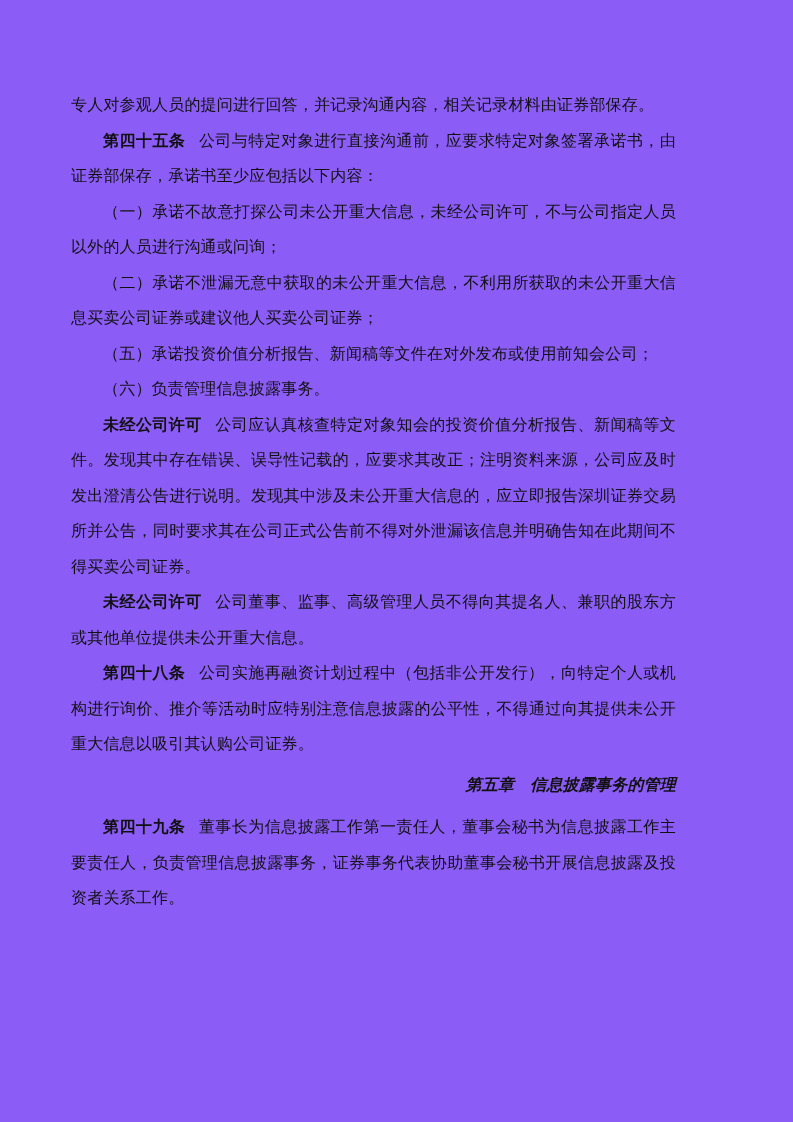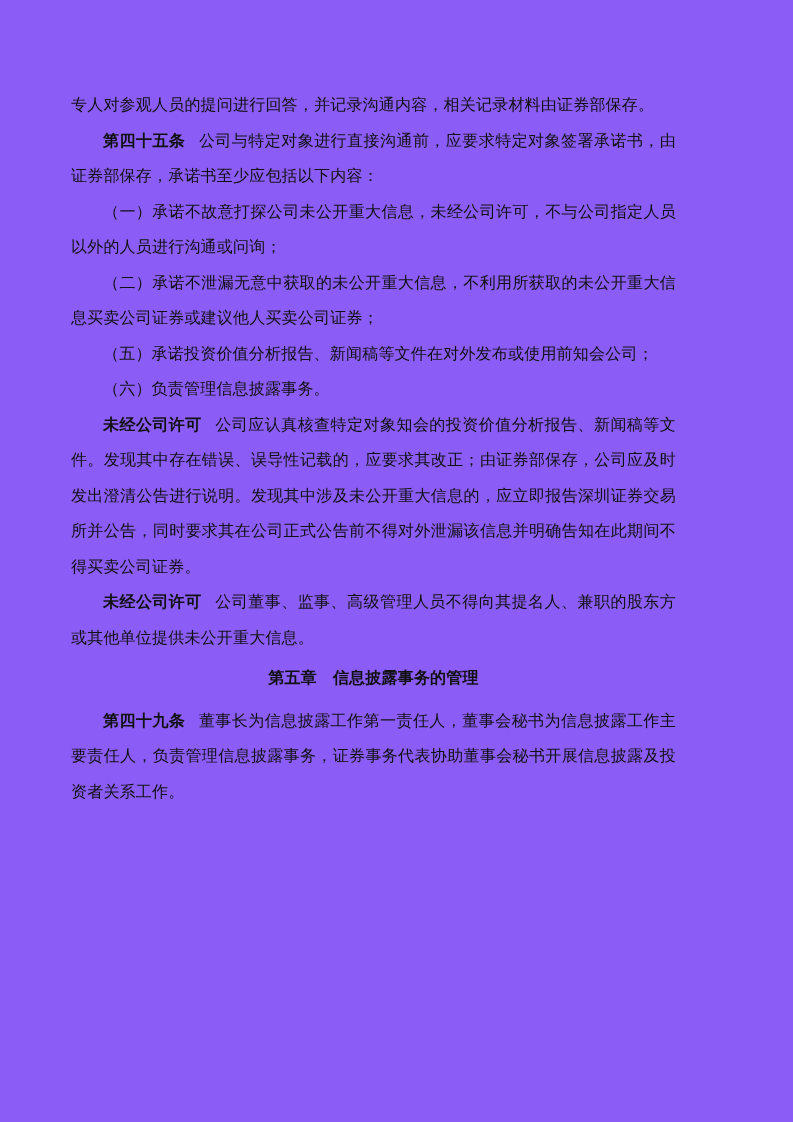--- a/index.html
+++ b/index.html
@@ -33,23 +33,24 @@
   }
   .para.no-indent {
     text-indent: 0;
   }
   .artnum {
     font-weight: bold;
     margin-right: 0.85em;
   }
   .chapter-heading {
     margin: 5px 0 7px 0;
-    text-align: center;
+    text-align: right;
     font-weight: bold;
     text-indent: 0;
+    font-style: italic;
   }
   .chapter-num {
     margin-right: 1em;
   }
 </style>
 </head>
 <body>
 
 <div class="page">
   <div class="doc-body">
@@ -61,23 +62,24 @@
     <p class="para">（一）承诺不故意打探公司未公开重大信息，未经公司许可，不与公司指定人员以外的人员进行沟通或问询；</p>
 
     <p class="para">（二）承诺不泄漏无意中获取的未公开重大信息，不利用所获取的未公开重大信息买卖公司证券或建议他人买卖公司证券；</p>
 
 
 
     <p class="para">（五）承诺投资价值分析报告、新闻稿等文件在对外发布或使用前知会公司；</p>
 
     <p class="para">（六）负责管理信息披露事务。</p>
 
-    <p class="para"><b class="artnum">未经公司许可</b><span>公司应认真核查特定对象知会的投资价值分析报告、新闻稿等文件。发现其中存在错误、误导性记载的，应要求其改正；由证券部保存，公司应及时发出澄清公告进行说明。发现其中涉及未公开重大信息的，应立即报告深圳证券交易所并公告，同时要求其在公司正式公告前不得对外泄漏该信息并明确告知在此期间不得买卖公司证券。</span></p>
+    <p class="para"><b class="artnum">未经公司许可</b><span>公司应认真核查特定对象知会的投资价值分析报告、新闻稿等文件。发现其中存在错误、误导性记载的，应要求其改正；注明资料来源，公司应及时发出澄清公告进行说明。发现其中涉及未公开重大信息的，应立即报告深圳证券交易所并公告，同时要求其在公司正式公告前不得对外泄漏该信息并明确告知在此期间不得买卖公司证券。</span></p>
 
     <p class="para"><b class="artnum">未经公司许可</b><span>公司董事、监事、高级管理人员不得向其提名人、兼职的股东方或其他单位提供未公开重大信息。</span></p>
 
+    <p class="para"><b class="artnum">第四十八条</b><span>公司实施再融资计划过程中（包括非公开发行），向特定个人或机构进行询价、推介等活动时应特别注意信息披露的公平性，不得通过向其提供未公开重大信息以吸引其认购公司证券。</span></p>
 
     <p class="para chapter-heading"><span class="chapter-num">第五章</span><span>信息披露事务的管理</span></p>
 
     <p class="para"><b class="artnum">第四十九条</b><span>董事长为信息披露工作第一责任人，董事会秘书为信息披露工作主要责任人，负责管理信息披露事务，证券事务代表协助董事会秘书开展信息披露及投资者关系工作。</span></p>
 
   </div>
 </div>
 
 </body></html>

